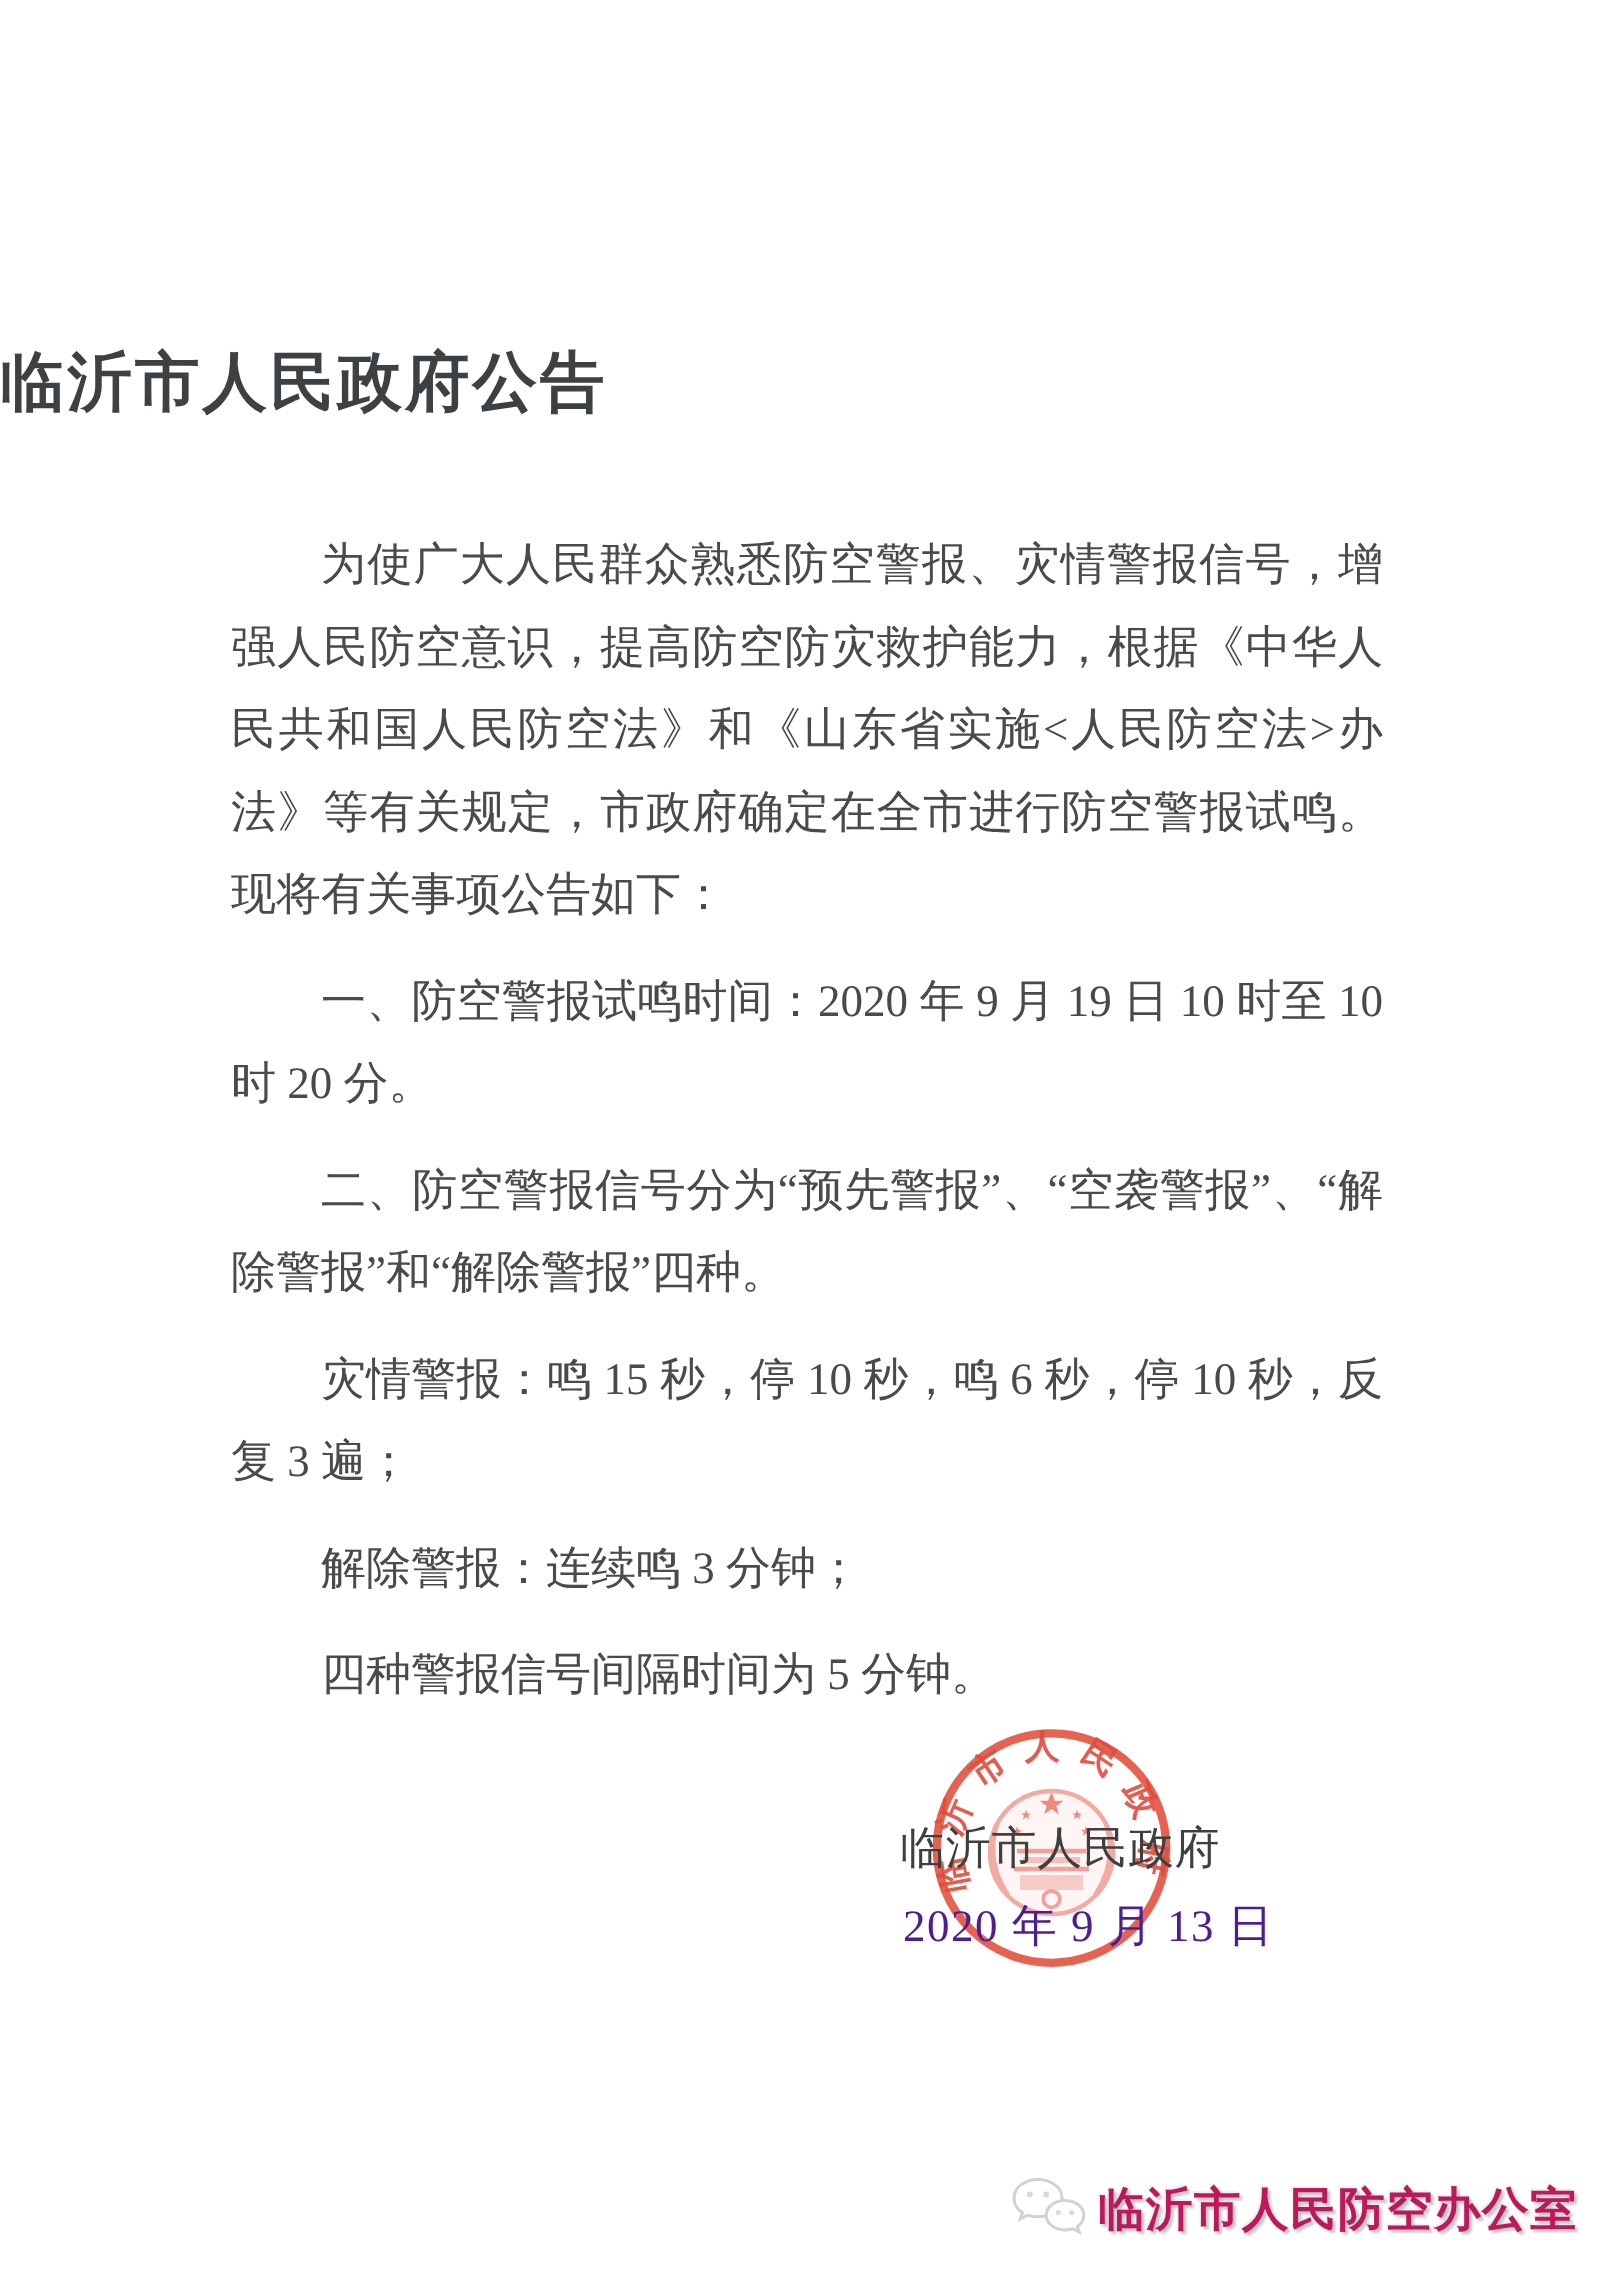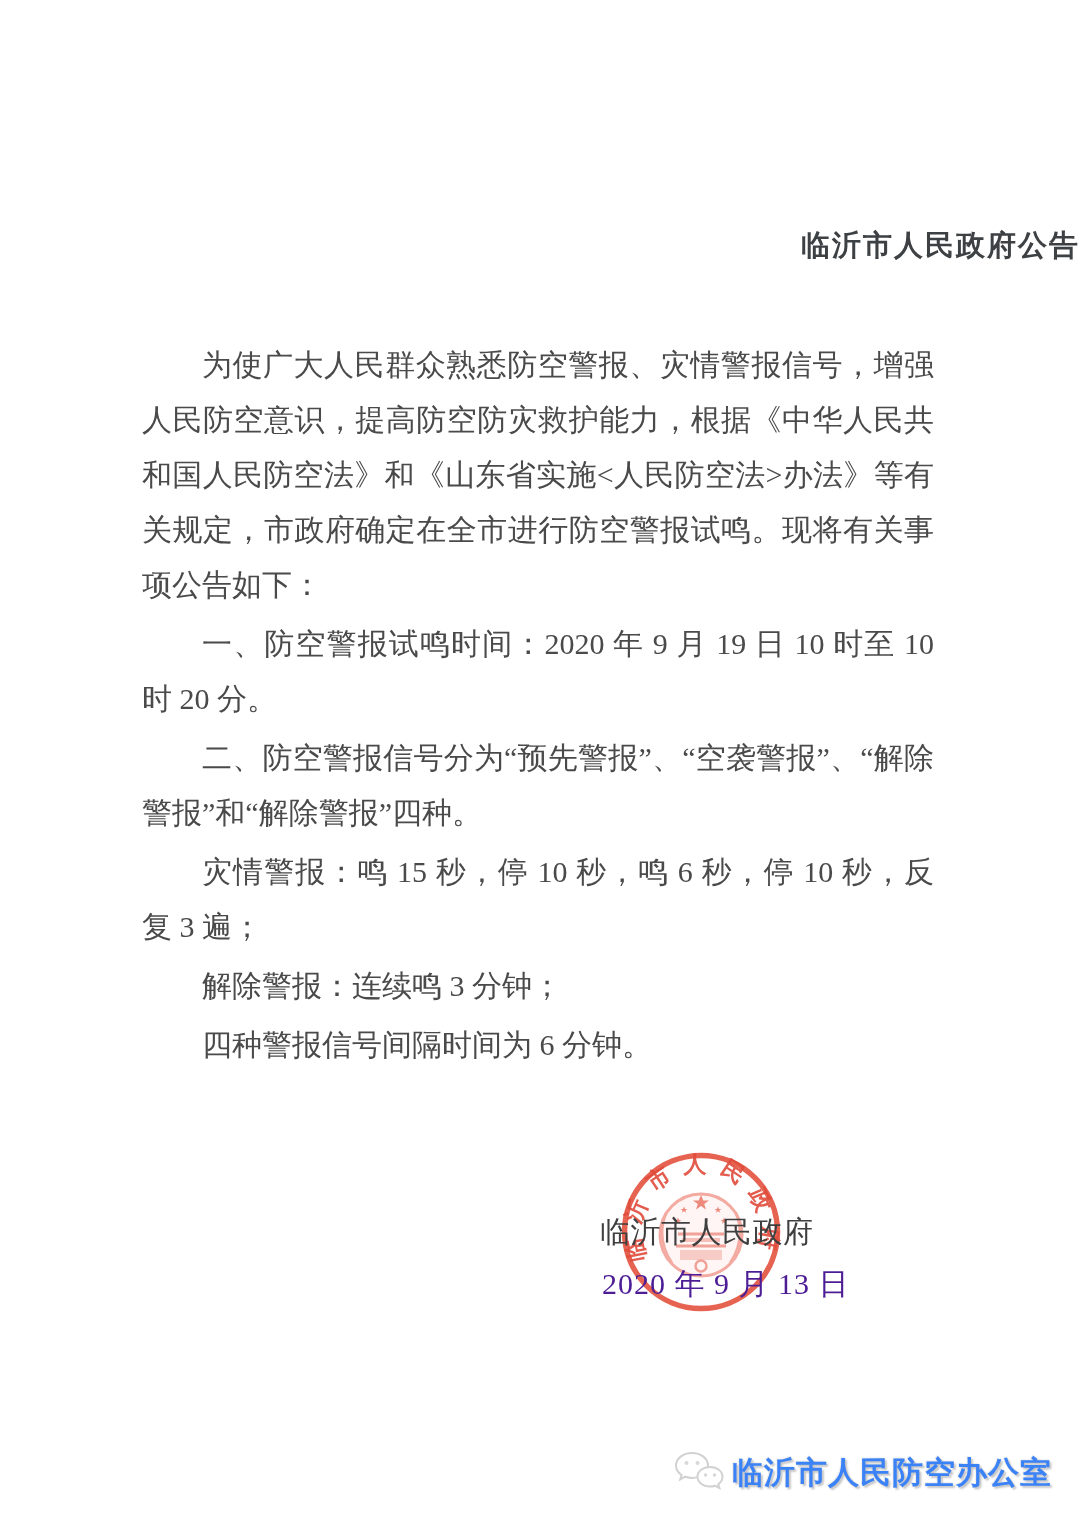--- a/index.html
+++ b/index.html
@@ -15,39 +15,39 @@
     position: absolute;
     inset: 0;
     background: #ffffff;
   }
   
   .doc-title {
     position: absolute;
     top: 226px;
     left: 0;
     width: 1080px;
-    text-align: right;
-    font-size: 29px;
+    text-align: left;
+    font-size: 43px;
     font-weight: 700;
     letter-spacing: 2px;
     color: #3d4144;
   }
   
   .doc-body {
     position: absolute;
     top: 333px;
     left: 138px;
     width: 800px;
     font-size: 30px;
     line-height: 55px;
     color: #4a4a4a;
     text-align: justify;
   }
   .doc-body p {
-    margin: 4px;
+    margin: 16px;
     text-indent: 2em;
     font-weight: 400;
   }
   
   .signature-block {
     position: absolute;
     left: 0;
     top: 0;
     width: 1080px;
     height: 1528px;
@@ -84,39 +84,39 @@
     right: 28px;
     display: flex;
     align-items: center;
     gap: 6px;
   }
   .wm-icon { width: 54px; height: 48px; }
   .wm-text {
     font-size: 31px;
     font-weight: 700;
     letter-spacing: 1px;
-    color: #3b82f6;
+    color: #be185d;
     text-shadow: 2px 2px 2px #c4c4c4, -1px -1px 1px #ededed, 0 0 1px #d9d9d9;
     white-space: nowrap;
   }
 </style>
 </head>
 <body>
 
 <div class="page">
 
   <h1 class="doc-title">临沂市人民政府公告</h1>
 
   <div class="doc-body">
     <p>为使广大人民群众熟悉防空警报、灾情警报信号，增强人民防空意识，提高防空防灾救护能力，根据《中华人民共和国人民防空法》和《山东省实施&lt;人民防空法&gt;办法》等有关规定，市政府确定在全市进行防空警报试鸣。现将有关事项公告如下：</p>
     <p>一、防空警报试鸣时间：2020 年 9 月 19 日 10 时至 10 时 20 分。</p>
     <p>二、防空警报信号分为“预先警报”、“空袭警报”、“解除警报”和“解除警报”四种。</p>
     <p>灾情警报：鸣 15 秒，停 10 秒，鸣 6 秒，停 10 秒，反复 3 遍；</p>
     <p>解除警报：连续鸣 3 分钟；</p>
-    <p>四种警报信号间隔时间为 6 分钟。</p>
+    <p>四种警报信号间隔时间为 5 分钟。</p>
   </div>
 
   <div class="signature-block">
 
     <svg class="seal" viewBox="0 0 170 170">
       <defs>
         <path id="star" d="M0,-10 L2.9,-3.1 10,-3.1 4.0,1.2 6.2,8.1 0,3.8 -6.2,8.1 -4.0,1.2 -10,-3.1 -2.9,-3.1 Z"></path>
         <path id="ringTextPath" d="M 35.9 119.4 A 60 60 0 1 1 134.1 119.4" fill="none"></path>
       </defs>
 

